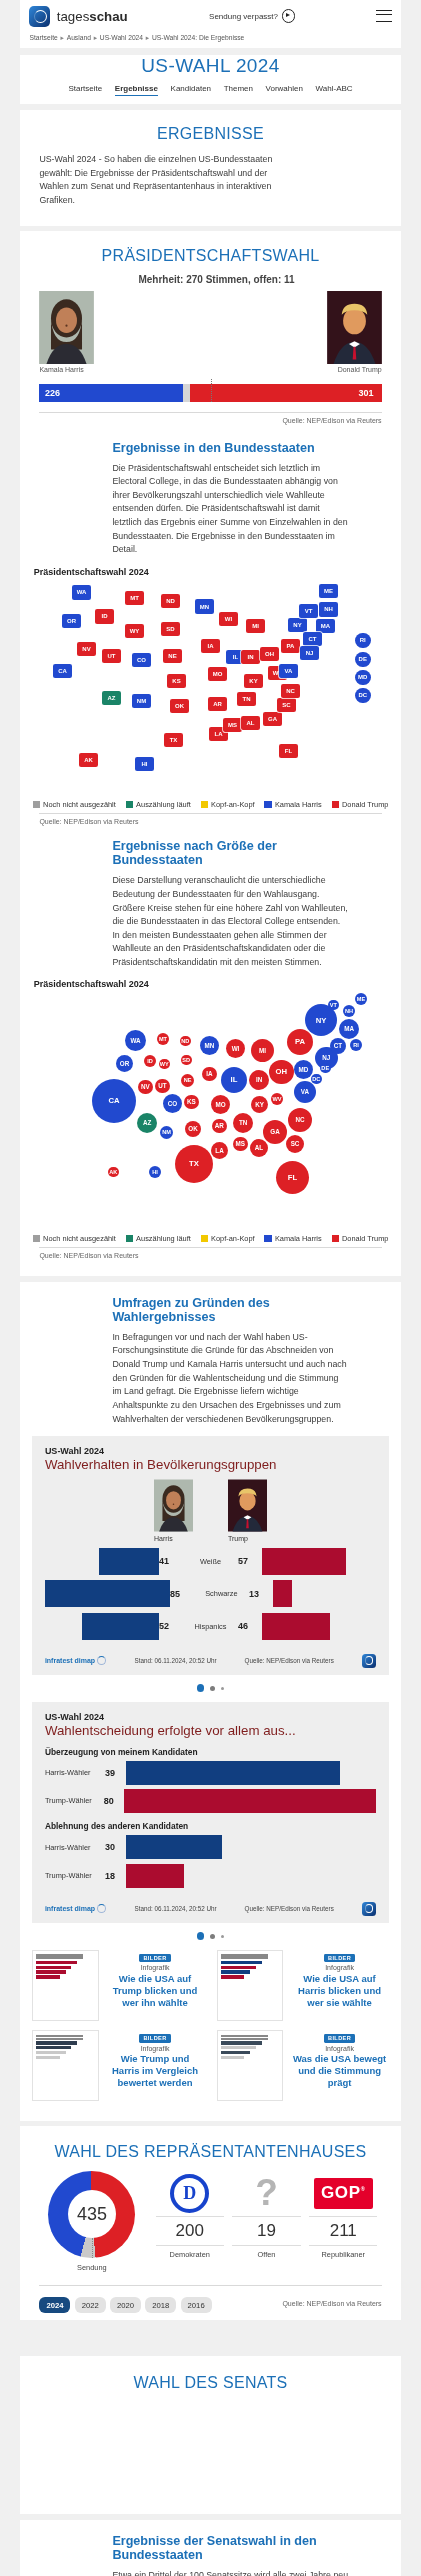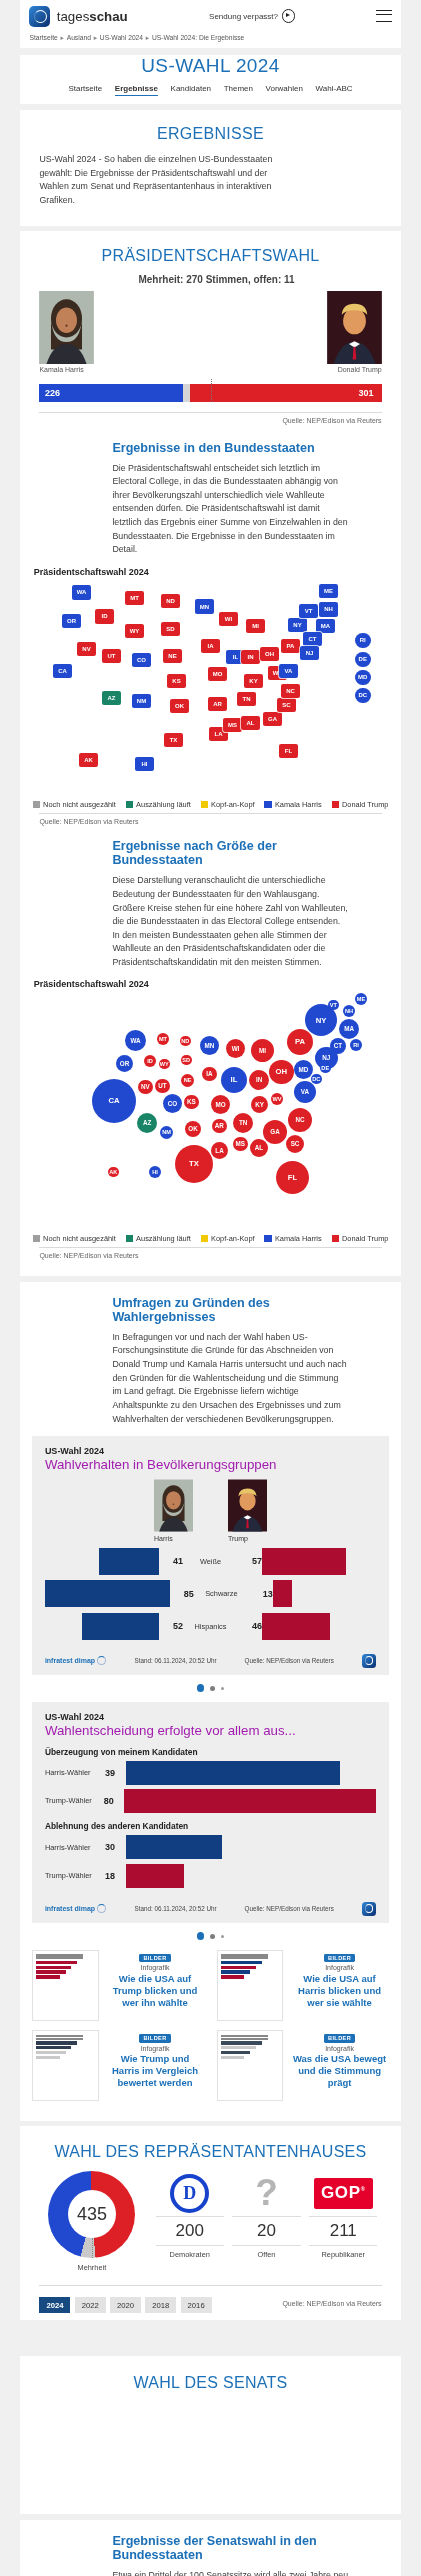--- a/index.html
+++ b/index.html
@@ -49,29 +49,29 @@
   .tile{position:absolute;width:19px;height:14.7px;border-radius:2.1px;display:flex;align-items:center;justify-content:center;color:#fff;font-size:6px;font-weight:700;box-shadow:0 0 0 0.7px #fff;}
   .dot-state{position:absolute;width:15.5px;height:15.5px;border-radius:50%;display:flex;align-items:center;justify-content:center;color:#fff;font-size:6px;font-weight:700;}
   .bub{position:relative;width:351px;height:232px;margin:4.2px auto 0;}
   .bubble{position:absolute;border-radius:50%;display:flex;align-items:center;justify-content:center;color:#fff;font-weight:700;}
   .legend{display:flex;justify-content:center;gap:9.8px;margin:8.4px 0 2.8px;font-size:7.4px;color:#333;flex-wrap:wrap;}
   .legend .it{display:flex;align-items:center;gap:2.8px;}
   .legend .sw{width:7.7px;height:7.7px;}
   
   .pollcard{background:#eeeeee;margin:9.8px 12.6px;padding:9.8px 12.6px 7px;}
   .pc-k{font-size:9px;font-weight:700;color:#222;}
-  .pc-t{font-size:13.3px;color:#a21caf;margin:1.4px 0 7px;}
+  .pc-t{font-size:13.3px;color:#7f1d1d;margin:1.4px 0 7px;}
   .pc-photos{display:flex;justify-content:center;gap:35px;}
   .pc-photos .col{width:39px;}
   .pc-photos .ph{width:39px;height:53px;display:block;}
   .pc-photos .lb{font-size:7px;color:#333;margin-top:2.8px;}
   .demo-row{display:grid;grid-template-columns:1fr 24px 55px 24px 1fr;align-items:center;height:27px;margin:5.6px 0;}
   .demo-row .bl{display:flex;justify-content:flex-end;}
   .demo-row .bar{height:27px;}
-  .demo-row .num{font-size:9px;font-weight:700;color:#222;text-align:right;}
+  .demo-row .num{font-size:9px;font-weight:700;color:#222;text-align:left;}
   .demo-row .cat{font-size:7.4px;color:#333;text-align:center;}
   .pc-foot{display:flex;align-items:center;margin-top:9.8px;padding-top:4.2px;font-size:6.3px;color:#444;}
   .ifd{color:#1c70b7;font-weight:700;font-size:7px;display:flex;align-items:center;gap:2.1px;}
   .ifd .c{width:7px;height:7px;border:1.8px solid #9fb6d8;border-top-color:#1c70b7;border-radius:50%;display:inline-block;}
   .pc-foot .mid{flex:1;display:flex;gap:28px;justify-content:center;}
   .ts-mini{width:14px;height:14px;border-radius:3.5px;background:linear-gradient(135deg,#2f86d8,#0a2f6e);position:relative;}
   .ts-mini:after{content:"";position:absolute;left:2.8px;top:2.8px;width:6.3px;height:6.3px;border:1.4px solid #fff;border-radius:50%;border-left-color:rgba(255,255,255,.3);}
   .dots{display:flex;align-items:center;justify-content:center;gap:5.6px;margin:7px 0 9.8px;}
   .dots i{border-radius:50%;display:block;}
   .grp-t{font-size:8.4px;font-weight:700;color:#222;margin:8.4px 0 4.2px;}
@@ -98,21 +98,21 @@
   .stats{flex:1;display:grid;grid-template-columns:1fr 1fr 1fr;margin-left:7px;}
   .stat{text-align:center;}
   .stat .lg{height:45px;display:flex;align-items:center;justify-content:center;}
   .stat .n{font-size:17px;color:#333;border-top:0.7px solid #ddd;border-bottom:0.7px solid #ddd;padding:4.2px 0;margin:0 4.2px;}
   .stat .l{font-size:7.4px;color:#444;padding-top:4.2px;}
   .dlogo{width:31px;height:31px;border-radius:50%;border:4.2px solid #1743cc;display:flex;align-items:center;justify-content:center;color:#1743cc;font-weight:800;font-size:18px;font-family:"Liberation Serif",serif;}
   .qmark{font-size:37px;font-weight:800;color:#b5b5b5;font-family:"Liberation Sans",sans-serif;}
   .gop{background:#e4002b;color:#fff;font-weight:800;font-size:17px;padding:5.6px 7px;border-radius:2.1px;letter-spacing:0.7px;}
   .gop sup{font-size:5.6px;}
   .yearrow{display:flex;align-items:center;margin:11.2px 19.7px 0;}
-  .yr{font-size:7.7px;padding:3.5px 7px;margin-right:4.2px;background:#e3e3e3;color:#333;cursor:pointer;}
+  .yr{font-size:7.7px;padding:3.5px 7px;margin-right:4.2px;background:#e3e3e3;color:#333;cursor:pointer;border-radius:6px;}
   .yr.active{background:#174a80;color:#fff;font-weight:700;}
   .yearrow .src{flex:1;text-align:right;font-size:7px;color:#666;}
 </style>
 </head>
 <body>
 
 <header class="hdr">
   <div class="logo-sq"></div>
   <div class="logo-word"><span>tages</span><b>schau</b></div>
   <div class="hdr-mid"><span>Sendung verpasst?</span><span class="play"></span></div>
@@ -529,37 +529,37 @@
 </section>
 
 <section class="card" style="padding:12.6px 0 11.2px;">
   <h2 class="sec">WAHL DES REPRÄSENTANTENHAUSES</h2>
   <div class="house">
     <div class="donutwrap">
       <div class="donut" id="donut" style="background: conic-gradient(rgb(221, 32, 37) 0deg, rgb(221, 32, 37) 48.5057%, rgb(201, 201, 201) 48.5057%, rgb(201, 201, 201) 54.023%, rgb(33, 73, 207) 54.023%, rgb(33, 73, 207) 100%);">
         <div class="hole">435</div>
         <div class="mk"></div>
       </div>
-      <div class="donut-lb">Mehrheit</div>
+      <div class="donut-lb">Sendung</div>
     </div>
     <div class="stats">
       <div class="stat">
         <div class="lg">
             <span class="dlogo">
               <span>D</span>
             </span>
           </div>
         <div class="n"><span id="demnum">200</span></div>
         <div class="l">Demokraten</div>
       </div>
       <div class="stat">
         <div class="lg">
             <span class="qmark">?</span>
           </div>
-        <div class="n"><span id="opennum">20</span></div>
+        <div class="n"><span id="opennum">19</span></div>
         <div class="l">Offen</div>
       </div>
       <div class="stat">
         <div class="lg">
             <span class="gop"><span>GOP</span><sup>®</sup></span>
           </div>
         <div class="n"><span id="repnum">211</span></div>
         <div class="l">Republikaner</div>
       </div>
     </div>

